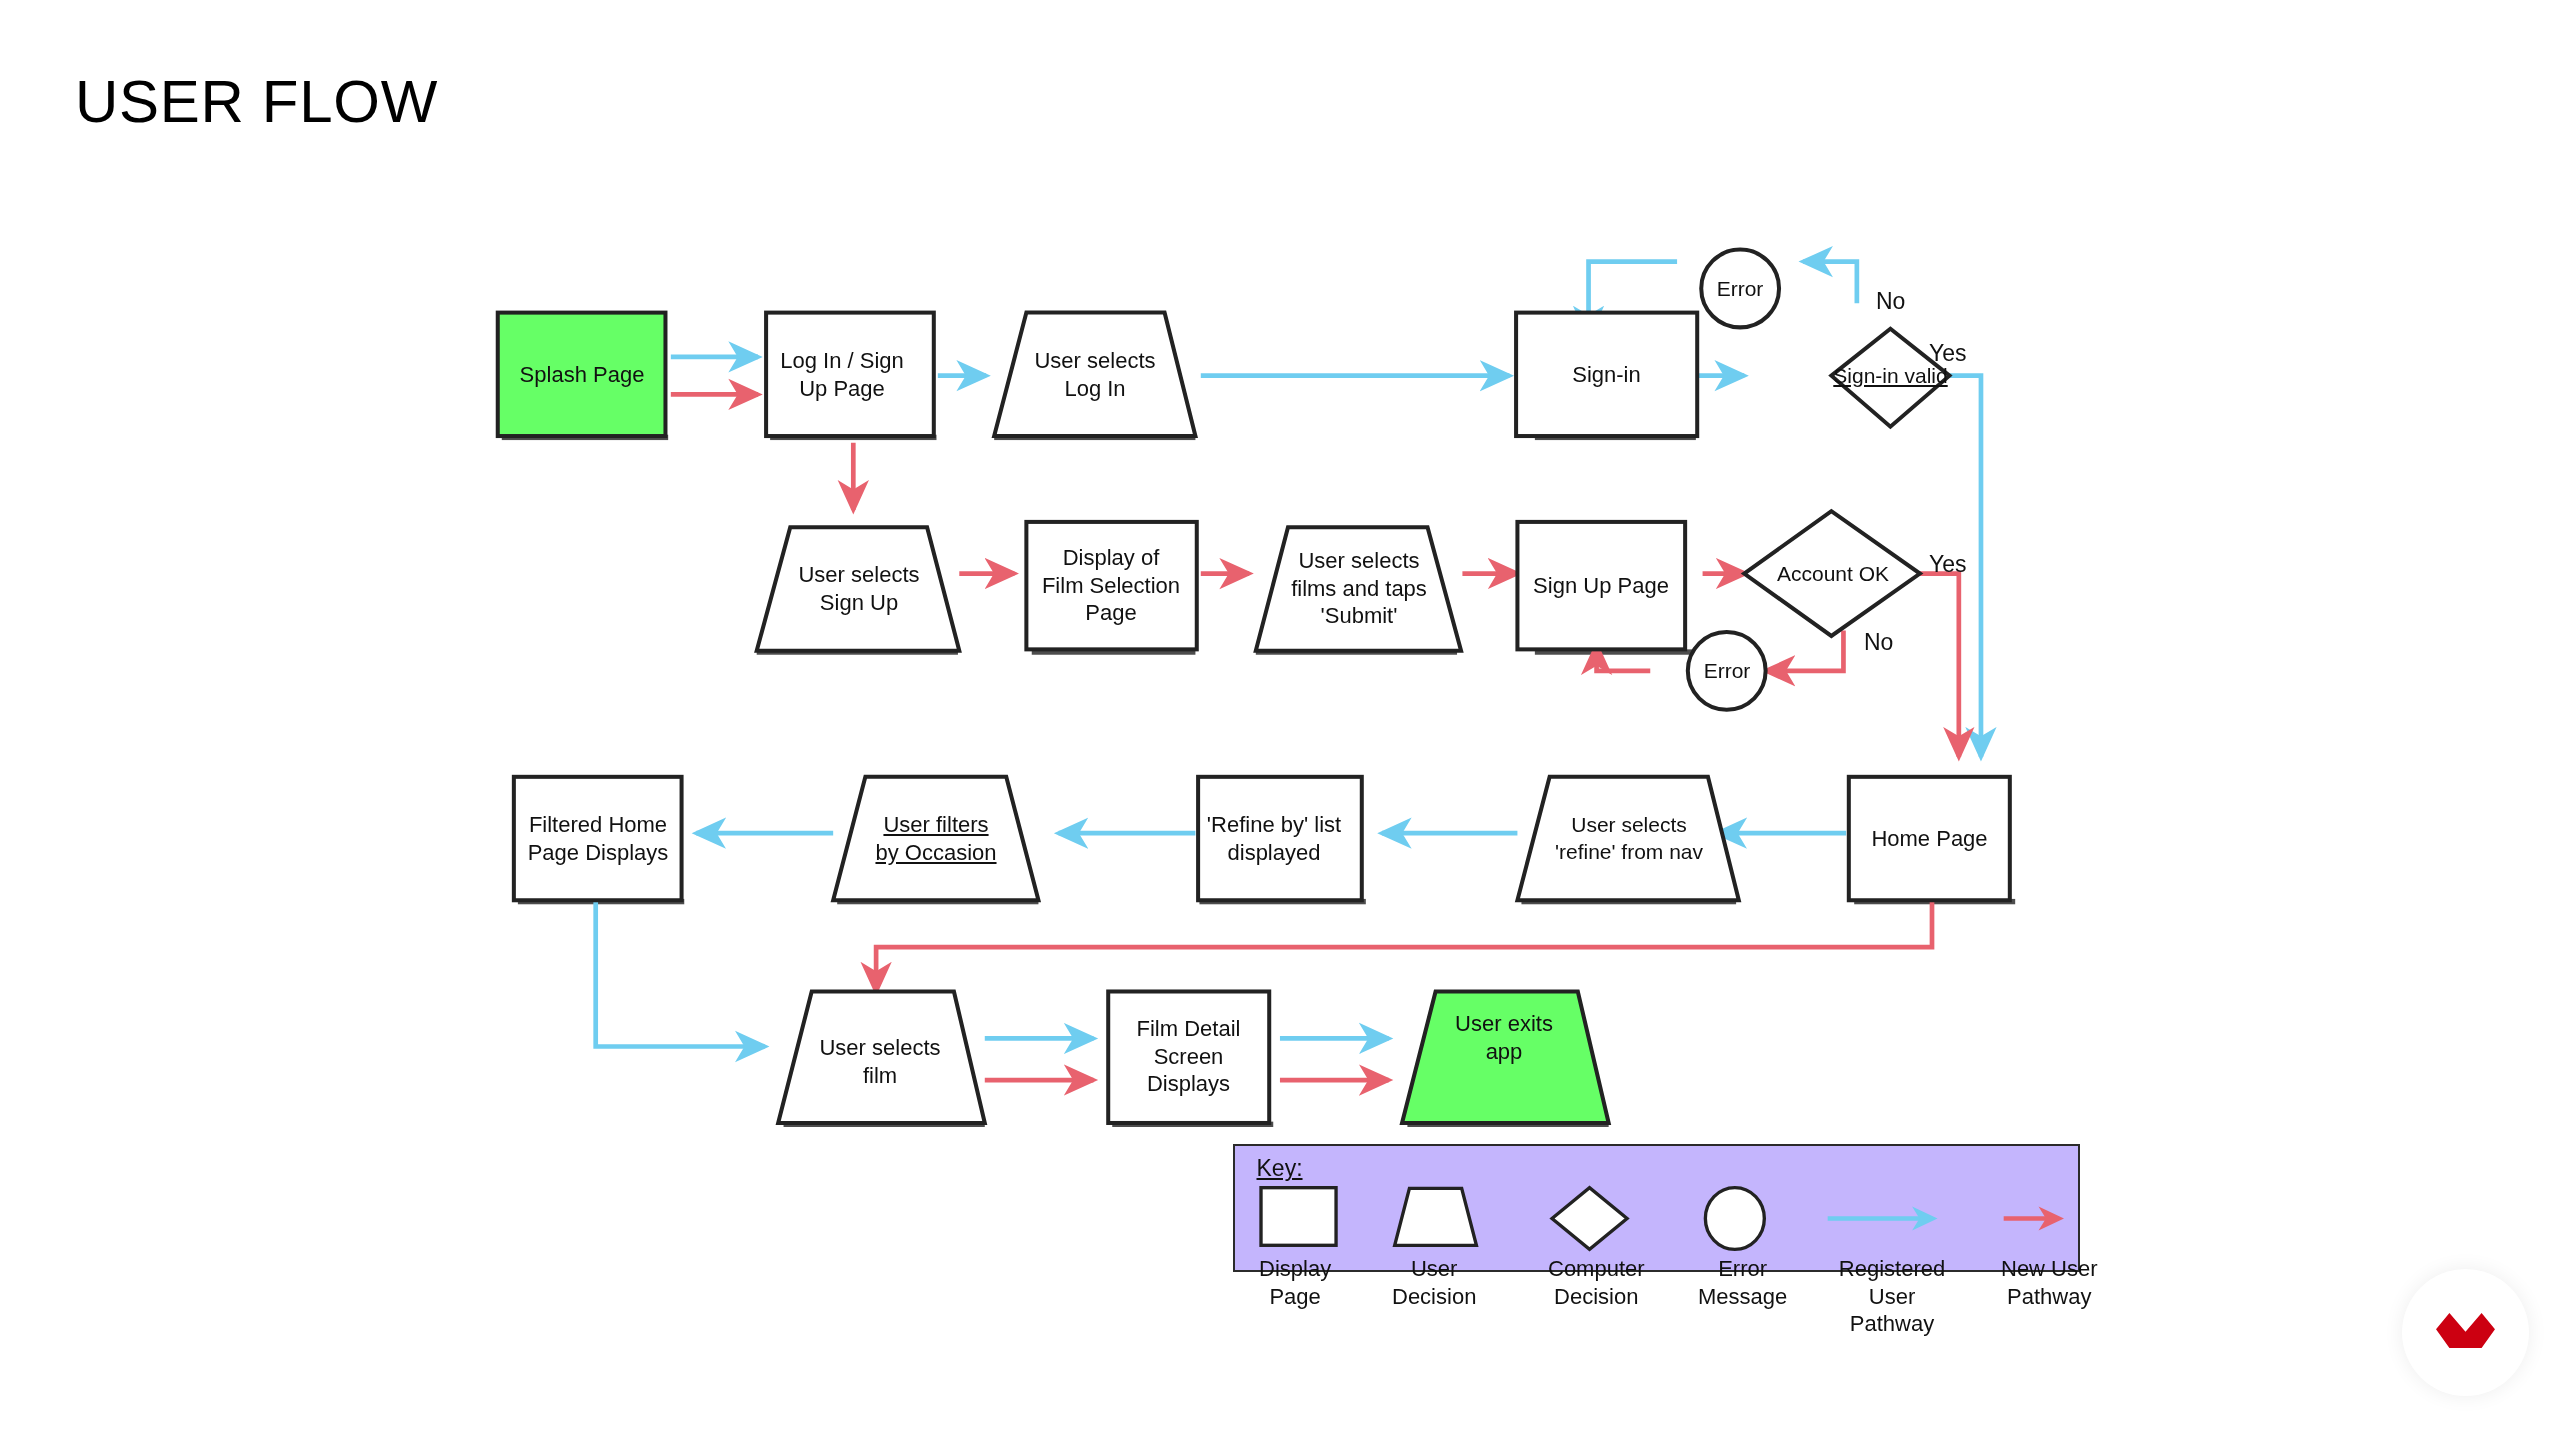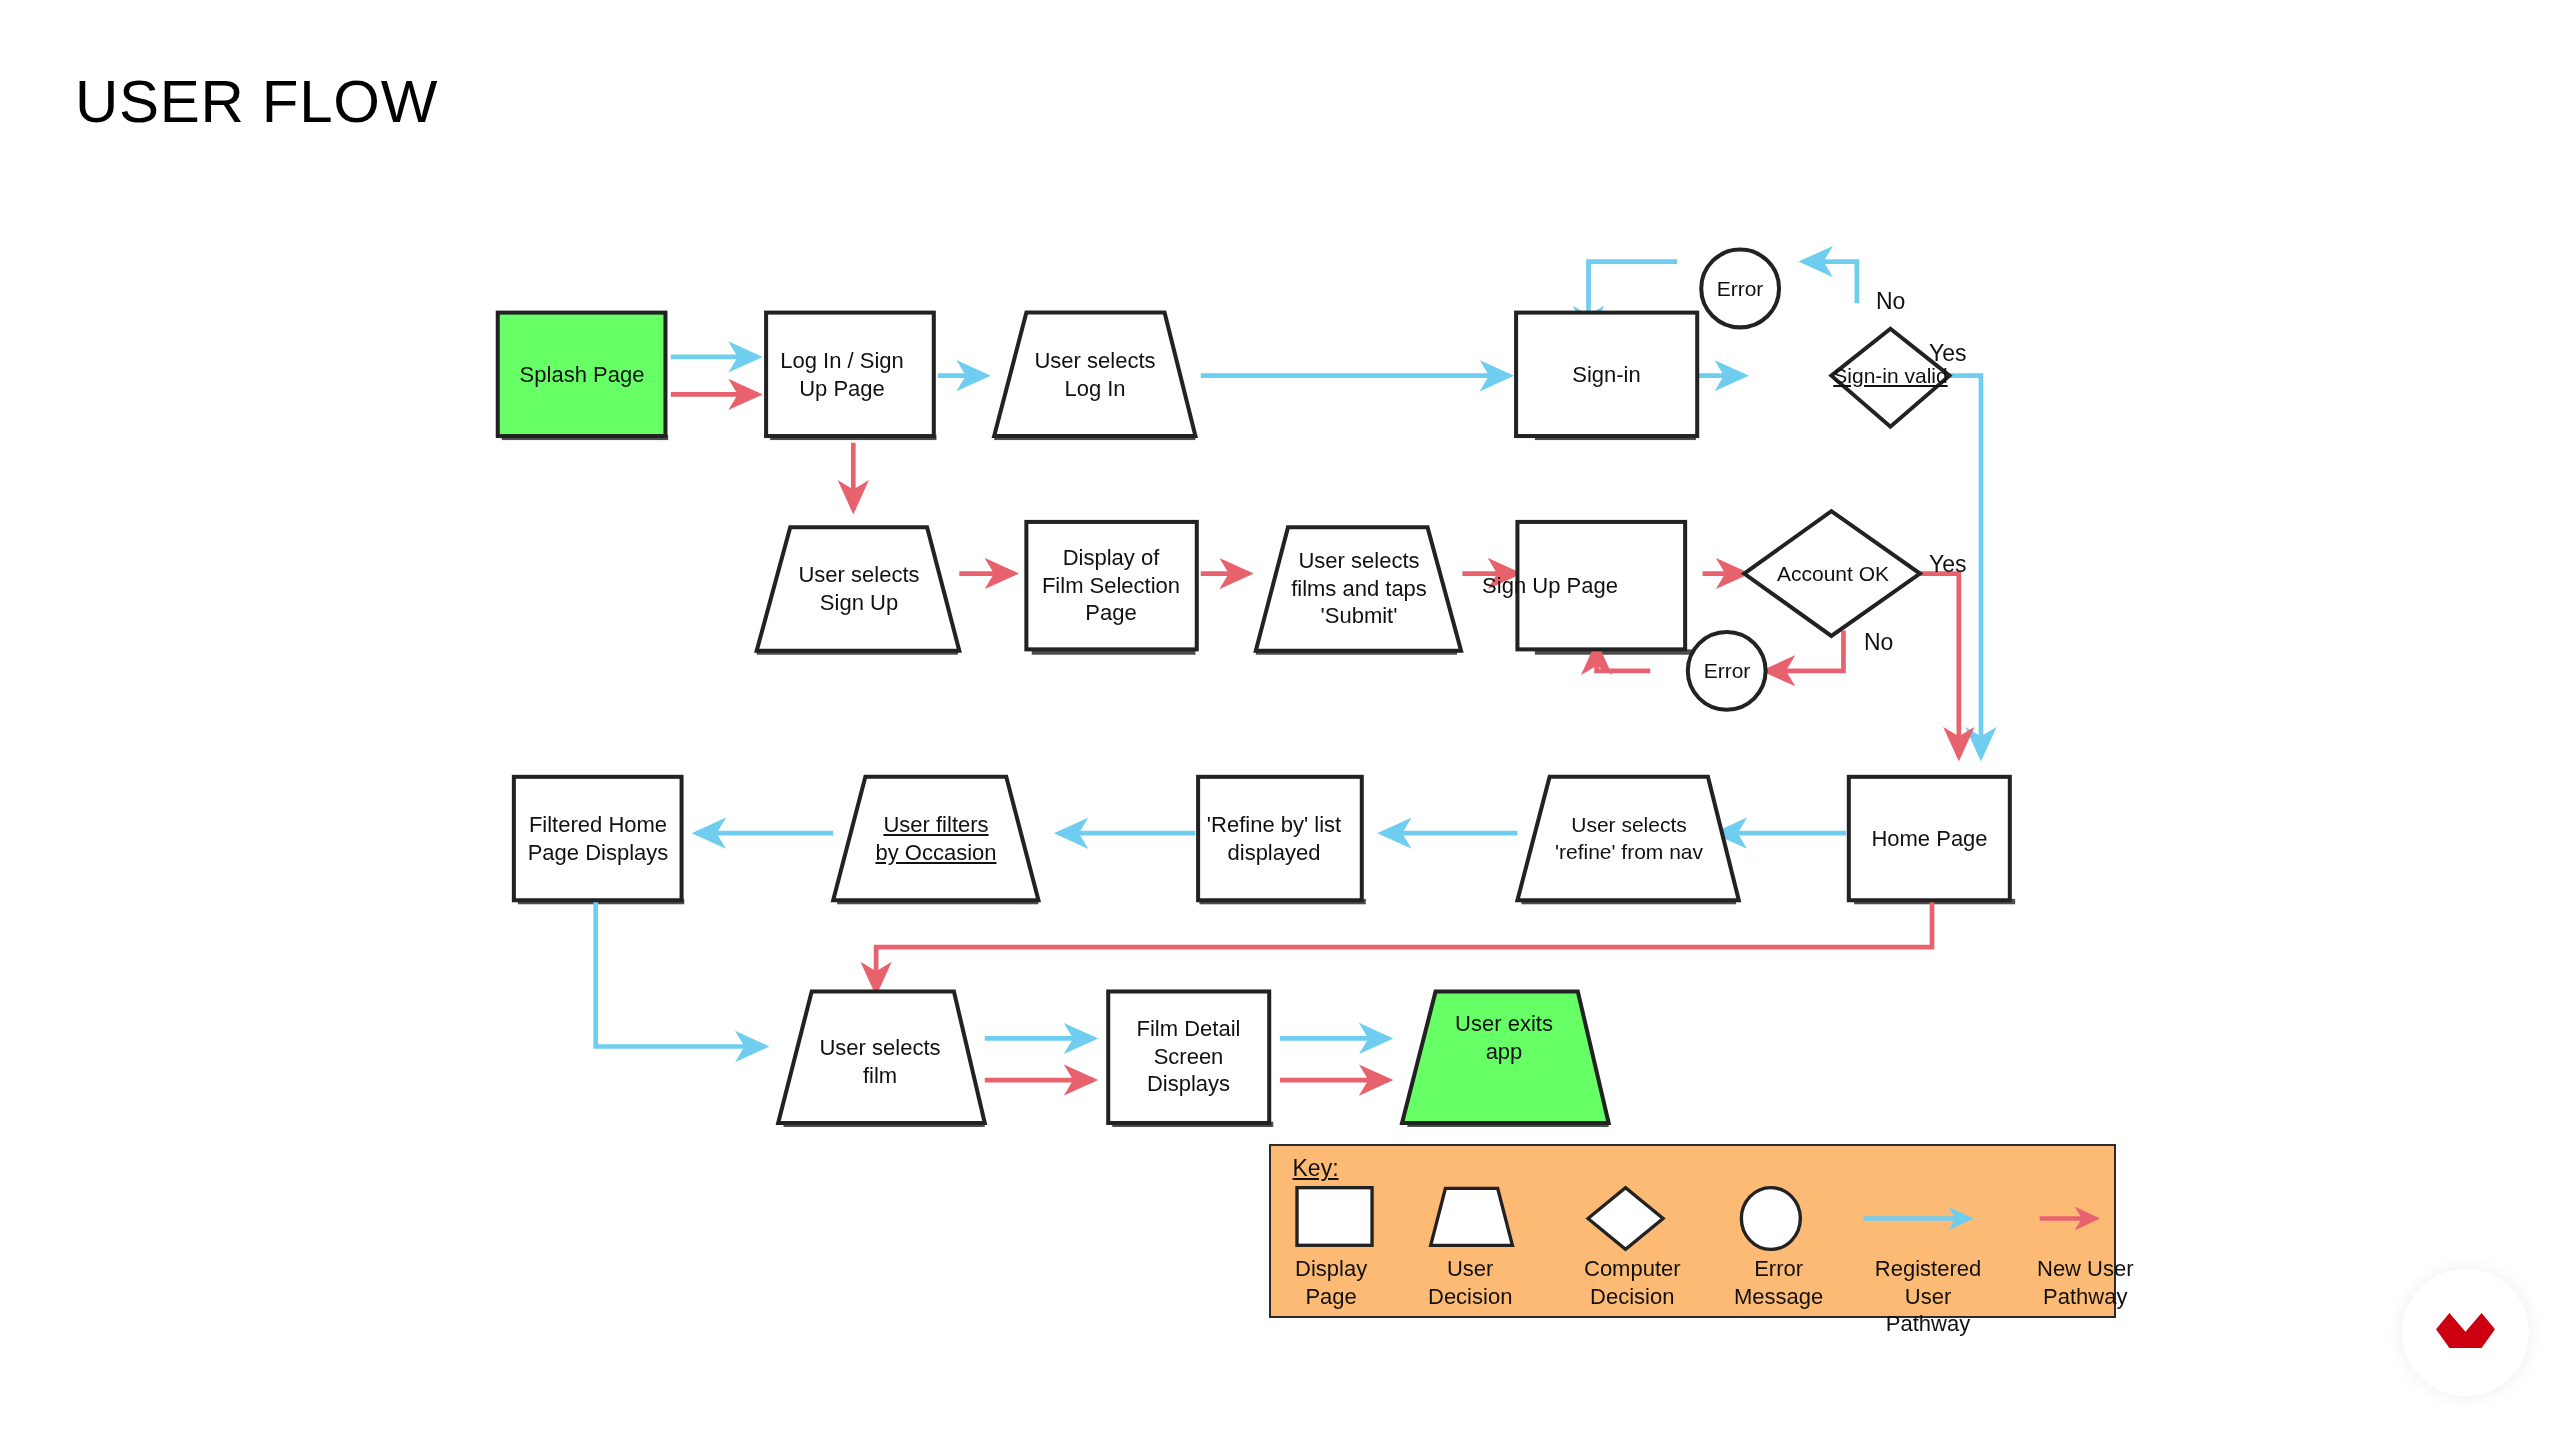--- a/index.html
+++ b/index.html
@@ -62,25 +62,24 @@
     white-space: nowrap;
     text-align: right;
   }
 
   
   #key-panel {
     position: absolute;
     left: 1233px;
     top: 1144px;
     width: 847px;
-    height: 174px;
-    background: #fdba74;
+    height: 128px;
+    background: #c4b5fd;
     border: 2.7px solid #2b2b2b;
     box-sizing: border-box;
-    margin-left: 36px;
   }
   #key-title {
     position: absolute;
     left: 21.5px;
     top: 9.4px;
     font-size: 23px;
     color: #111111;
     text-decoration: underline;
     font-family: "Liberation Sans", sans-serif;
   }
@@ -247,21 +246,21 @@
 <div class="node-label" style="left:1806px; top:337px;  width:169px; height:78px; font-size:21px;text-decoration:underline;">Sign-in valid</div>
 
 <div class="node-label" style="left:773px; top:527px;  width:172px; height:123px;">User selects
 Sign Up</div>
 <div class="node-label" style="left:1026px; top:522px;  width:170px; height:127px;">Display of
 Film Selection
 Page</div>
 <div class="node-label" style="left:1271px; top:527px;  width:176px; height:123px;">User selects
 films and taps
 'Submit'</div>
-<div class="node-label" style="left:1466px; top:522px;  width:168px; height:127px;">Sign Up Page</div>
+<div class="node-label" style="left:1517px; top:522px;  width:168px; height:127px;">Sign Up Page</div>
 <div class="node-label" style="left:1750px; top:535px;  width:166px; height:78px; font-size:21px;">Account OK</div>
 <div class="node-label" style="left:1684px; top:632px;  width:86px; height:78px; font-size:21px;">Error</div>
 
 <div class="node-label" style="left:1849px; top:777px; width:161px; height:123px;">Home Page</div>
 <div class="node-label" style="left:1527px; top:777px; width:204px; height:123px; font-size:21px;">User selects
 'refine' from nav</div>
 <div class="node-label" style="left:1198px; top:777px; width:152px; height:123px;">'Refine by' list
 displayed</div>
 <div class="node-label" style="left:848px; top:777px; width:176px; height:123px;text-decoration:underline;">User filters
 by Occasion</div>

